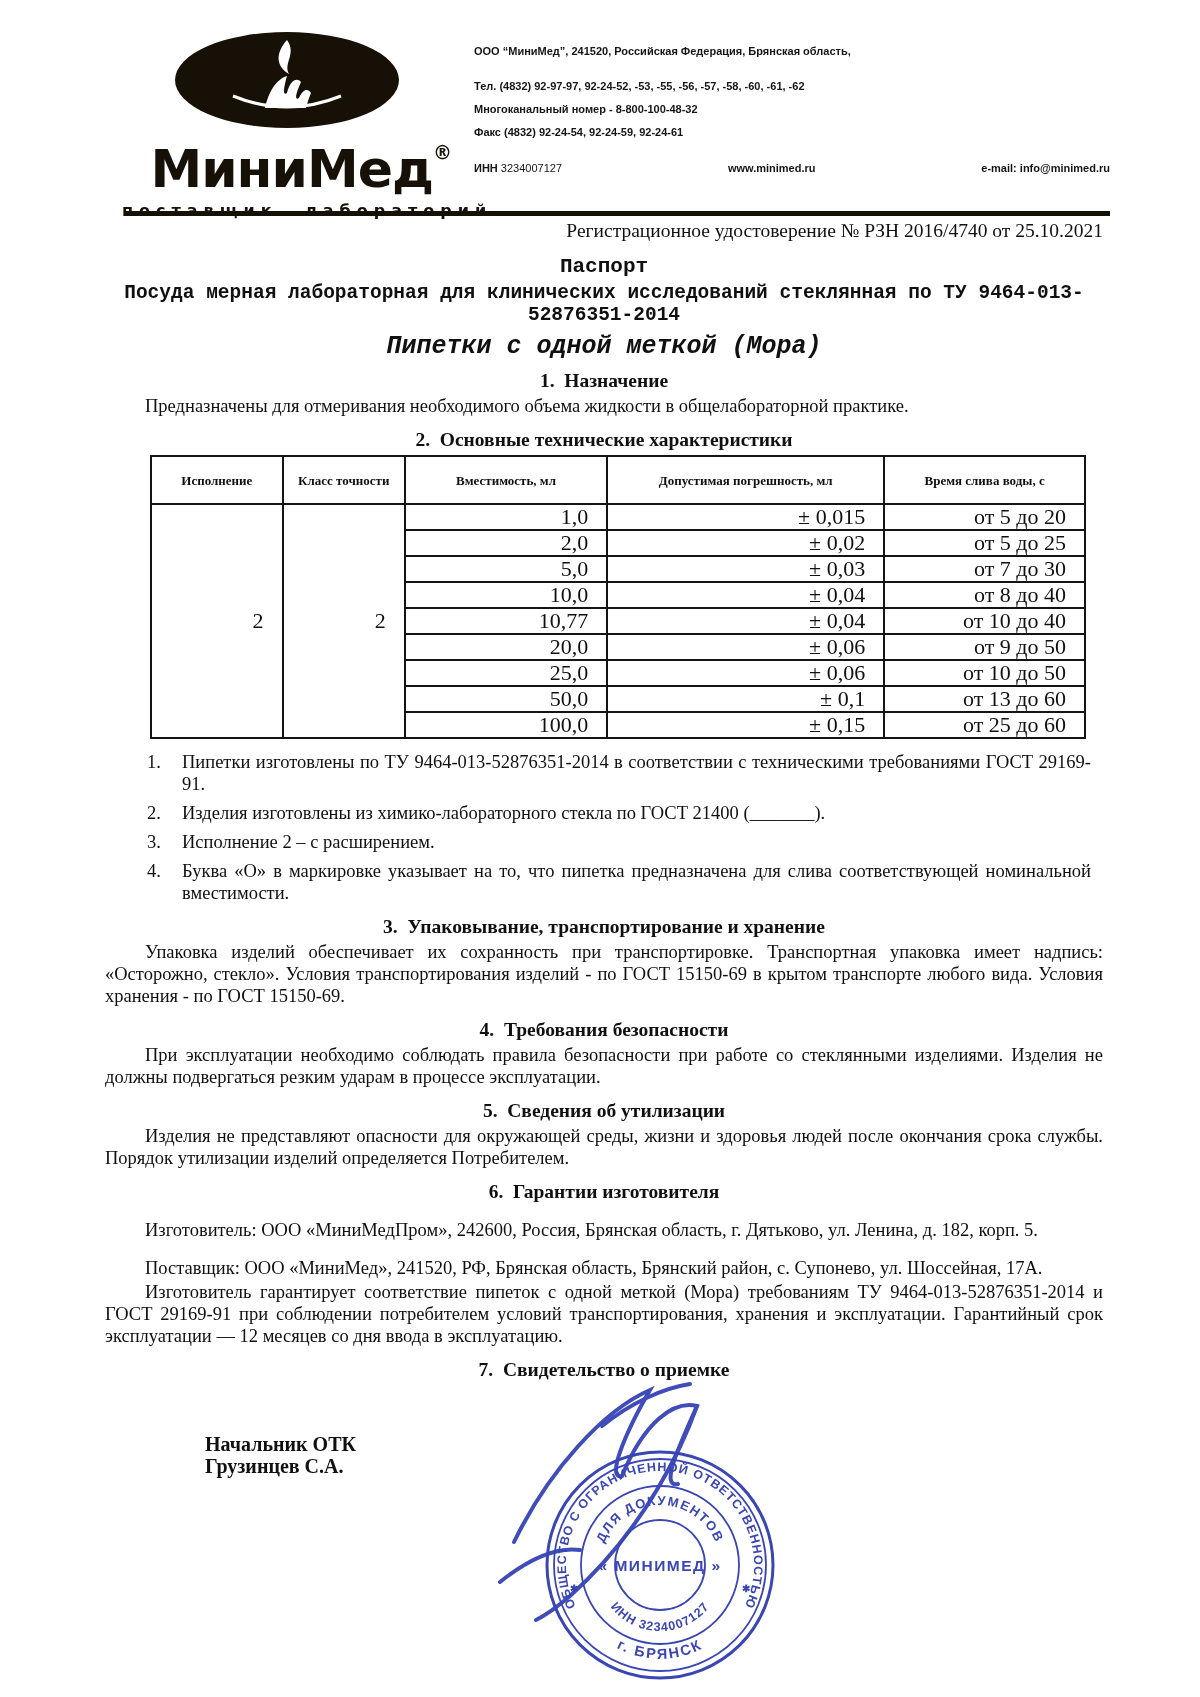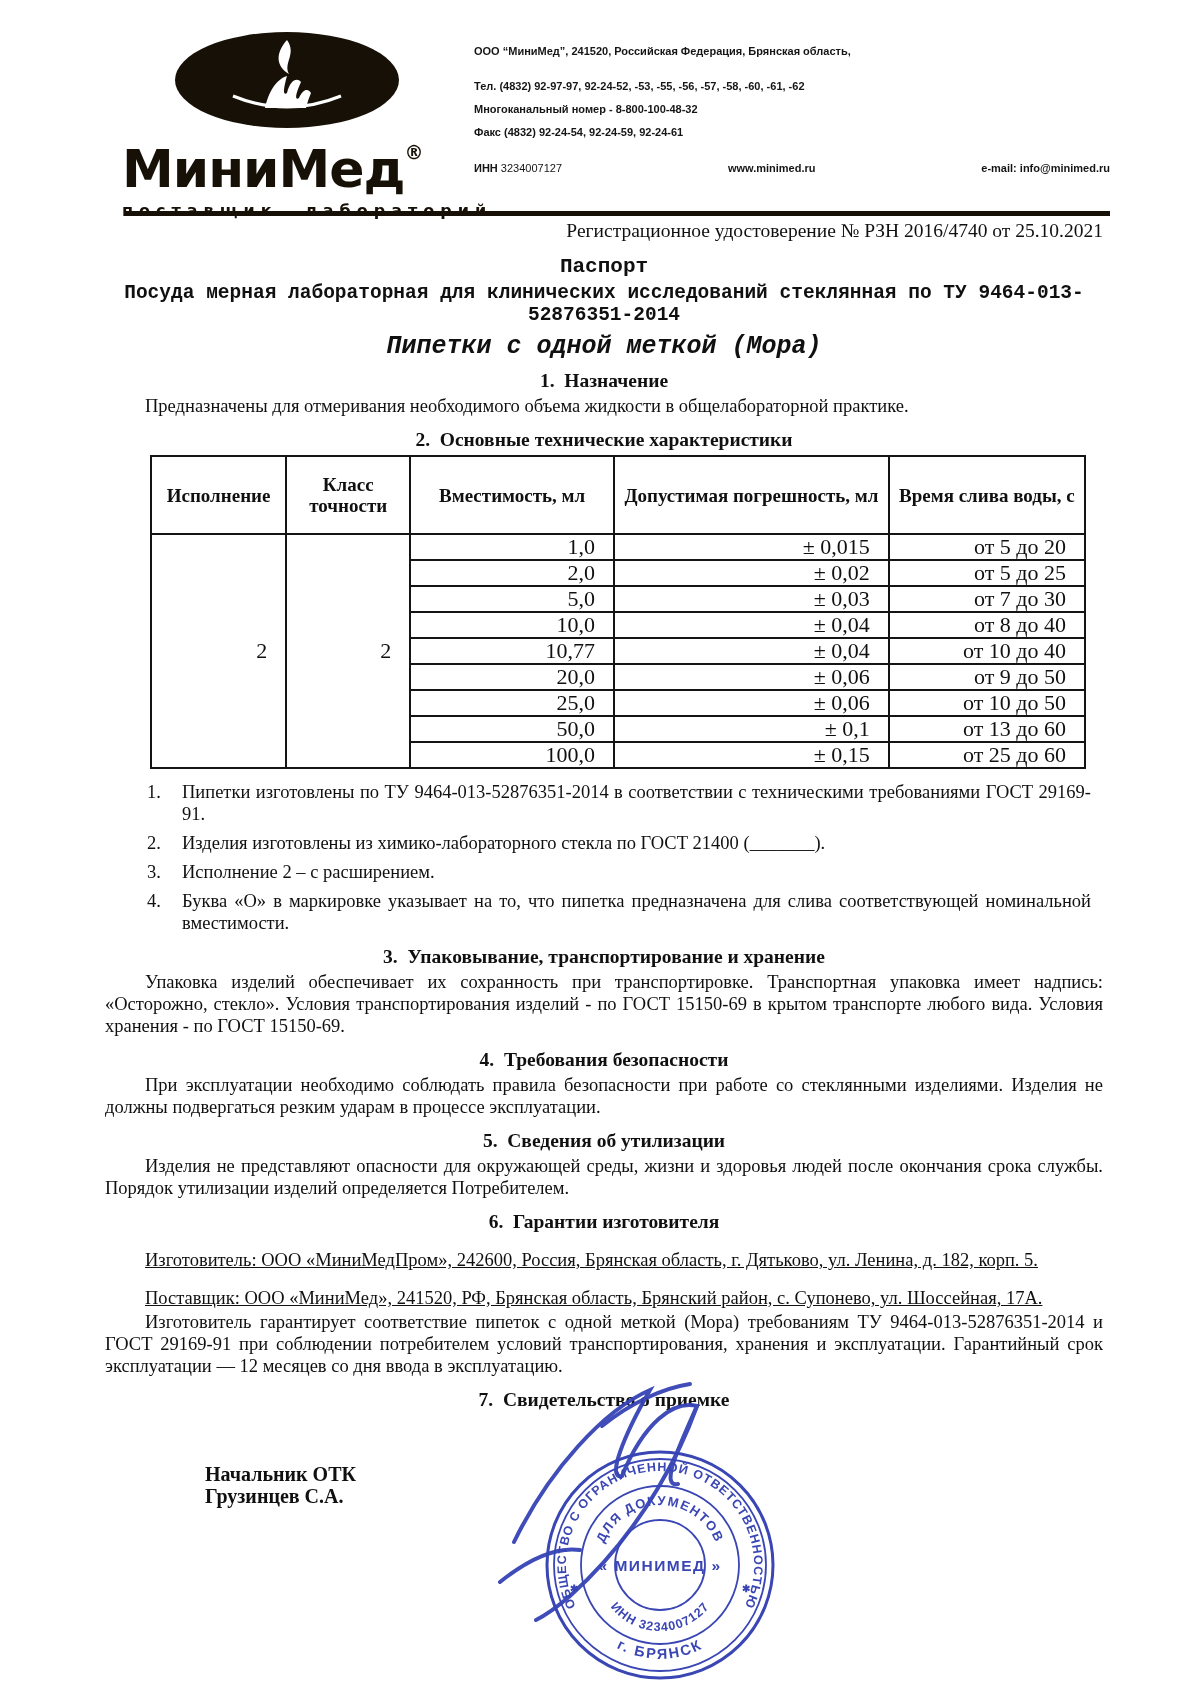--- a/index.html
+++ b/index.html
@@ -8,21 +8,21 @@
     background:#ffffff; overflow:hidden; color:#101010;
     font-family:"Liberation Serif", serif;
   }
 
   
   .logo { position:absolute; left:122px; top:30px; width:330px; }
   .logo-oval { display:block; margin:0 auto; }
   .logo-word {
     font-family:"DejaVu Sans", sans-serif; font-weight:bold;
     font-size:52px; line-height:52px; letter-spacing:-1px;
-    color:#171006; text-align:left; white-space:nowrap; margin-top:-6px;
+    color:#171006; text-align:right; white-space:nowrap; margin-top:-6px;
   }
   .logo-word .reg { font-size:19px; vertical-align:28px; letter-spacing:0; }
   .logo-tagline {
     font-family:"DejaVu Sans", sans-serif; font-weight:bold;
     font-size:16px; letter-spacing:6px; word-spacing:16px;
     color:#171006; text-align:center; margin-top:6px; white-space:nowrap;
   }
   .contacts {
     position:absolute; left:474px; top:40px; width:636px;
     font-family:"Liberation Sans", sans-serif; font-weight:bold;
@@ -39,26 +39,26 @@
     font-size:18.5px; line-height:22px;
   }
   .reg-line { text-align:right; font-size:19.5px; margin:0 0 14px; }
   .c { text-align:center; }
   .b { font-weight:bold;font-family:Liberation Mono, monospace; }
   .doc-title { font-size:21px; margin:12px 0 4px; }
   .doc-subtitle { font-size:19.5px; margin:0 0 10px; }
   .product-title { font-size:25px; font-style:italic; margin:0 0 10px; }
   .sec { font-size:19.5px; font-weight:bold; text-align:center; margin:12px 0 3px; }
   p.body { text-align:justify; text-indent:40px; margin:0 0 10px; }
-  p.tight { margin:16px 0 2px;text-decoration:underline; }
+  p.tight { margin:16px 0 2px; }
 
   
   table.spec { border-collapse:collapse; margin:4px 0 12px 45px; width:936px; }
   .spec th, .spec td { border:2px solid #141414; text-align:center; vertical-align:middle; }
-  .spec th { font-size:19px; line-height:21px; height:44px; padding:16px 8px; }
+  .spec th { font-size:13px; line-height:21px; height:44px; padding:1px 8px; }
   .spec td { font-size:22px; height:24px; padding:0 18px;text-align:right; }
   .col-exec { width:120px; } .col-cls { width:112px; } .col-cap { width:200px; }
   .col-err { width:286px; } .col-time { width:204px; }
 
   
   .notes { margin:12px 0 0 42px; padding:0; list-style:none; width:944px; }
   .notes li { position:relative; padding-left:35px; text-align:justify; margin:0 0 7px; }
   .notes .num { position:absolute; left:0; }
 
   

